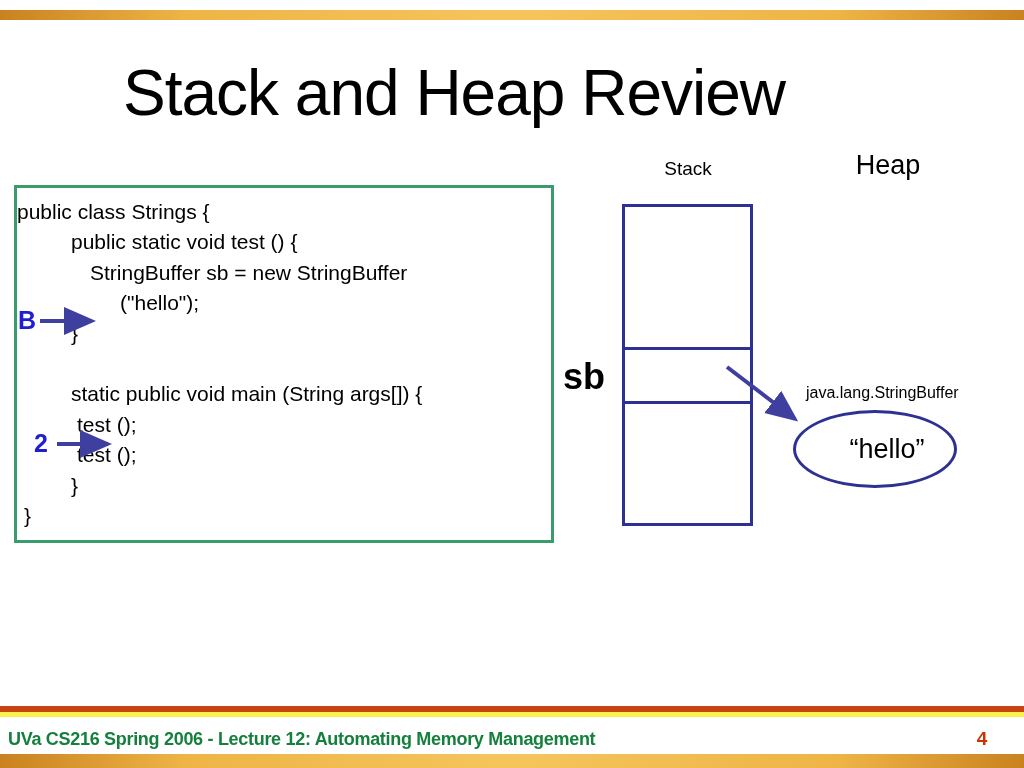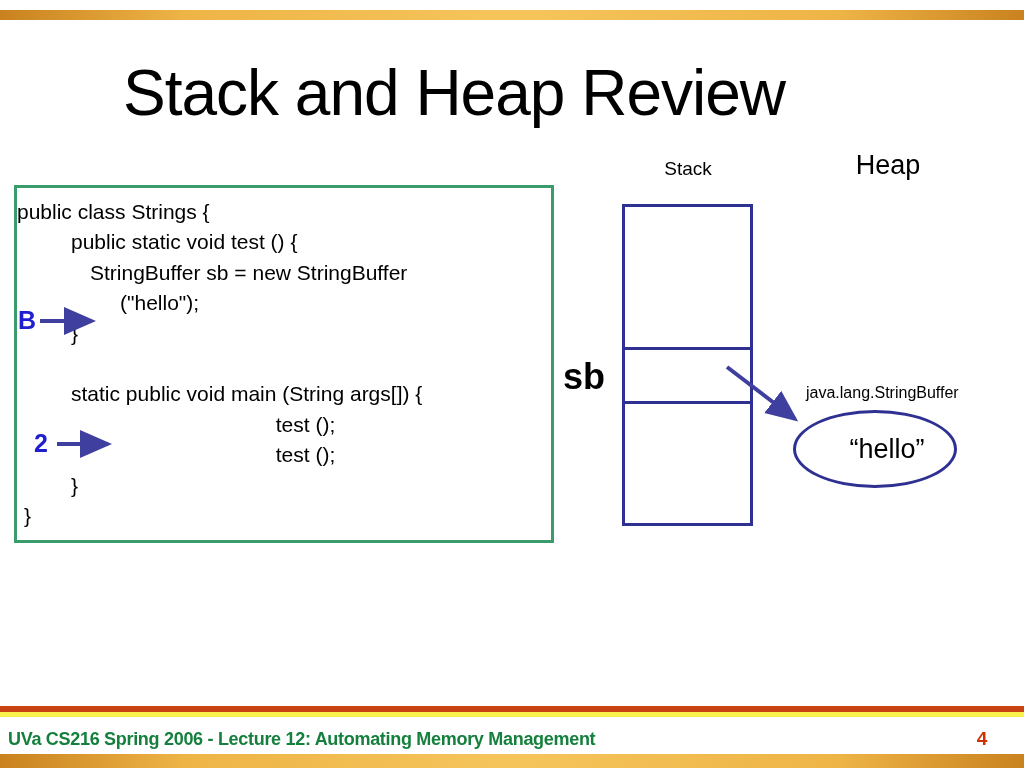--- a/index.html
+++ b/index.html
@@ -43,21 +43,21 @@
   .code-line {
     height: 30.4px; line-height: 30.4px;
     font-size: 21px;
     white-space: pre;
   }
   .code-lines { padding-top: 9px; }
   .ind0  { }
   .ind0b { padding-left: 7px; }
   .ind1  { padding-left: 54px; }
   .ind2  { padding-left: 73px; }
-  .ind2b { padding-left: 43px; text-align: center; }
+  .ind2b { padding-left: 60px; }
   .ind3  { padding-left: 103px; }
 
   
   .anno-label {
     font-size: 25px; font-weight: bold; color: #1f1fd0;
     line-height: 1;
   }
   .b-label { left: 18px; top: 308px; }
   .two-label { left: 34px; top: 431px; }
 

